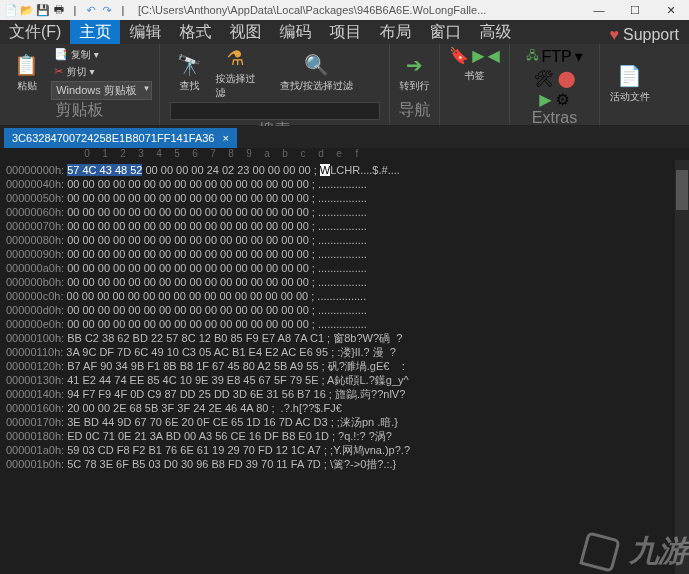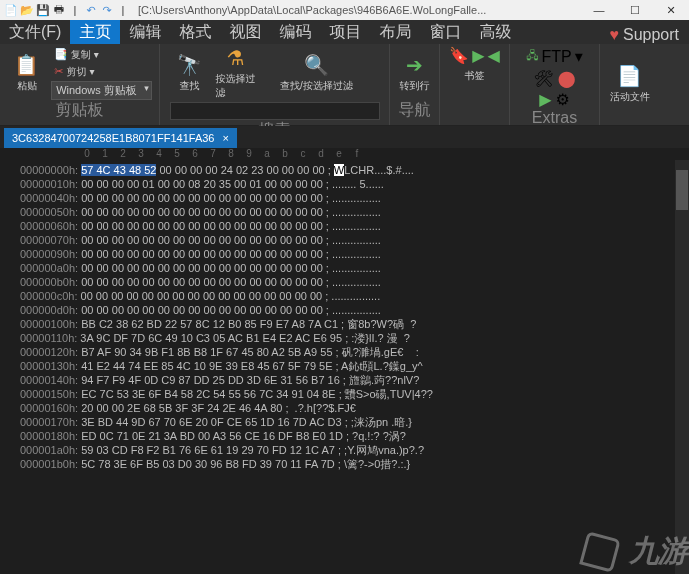--- a/index.html
+++ b/index.html
@@ -25,21 +25,21 @@
 .smallbtn{display:flex;align-items:center;gap:3px;padding:1px 3px}
 .smallbtn .ic{font-size:11px}
 .dropdown{background:#444;border:1px solid #555;color:#ccc;font-size:11px;padding:1px 14px 1px 4px;position:relative}
 .dropdown::after{content:"▾";position:absolute;right:2px;top:1px;font-size:9px}
 .searchbox{background:#222;border:1px solid #444;height:18px;width:110px;color:#888;font-size:10px;padding:0 4px}
 .tabbar{height:22px;background:#252525;display:flex;align-items:end;padding-left:4px;padding-top:2px}
 .tab{background:#1a6fb8;color:#fff;font-size:11px;padding:3px 8px;display:flex;align-items:center;gap:8px;height:20px}
 .tab .x{font-size:11px;color:#fff}
 .ruler{height:14px;background:#1e1e1e;color:#666;font-family:Consolas,monospace;font-size:10px;display:flex;padding-left:78px}
 .ruler span{width:18px;text-align:center}
-.hexarea{flex:1;background:#1e1e1e;font-family:Consolas,monospace;font-size:11px;color:#bbb;padding:1px 20px;overflow:hidden;line-height:14px}
+.hexarea{flex:1;background:#1e1e1e;font-family:Consolas,monospace;font-size:11px;color:#bbb;padding:1px 6px;overflow:hidden;line-height:14px}
 .hexline{white-space:pre}
 .addr{color:#888}
 .hl{background:#2a5a9c;color:#fff}
 .cur{background:#fff;color:#000}
 .scrollbar{position:absolute;right:0;top:160px;bottom:0;width:14px;background:#2a2a2a}
 .thumb{position:absolute;top:10px;width:12px;left:1px;height:40px;background:#555}
 .watermark{position:absolute;right:2px;bottom:2px;color:rgba(255,255,255,.35);font-size:30px;font-weight:bold;font-style:italic;letter-spacing:-1px;pointer-events:none;display:flex;align-items:center;gap:12px}
 .watermark .g{width:34px;height:34px;border:3px solid rgba(255,255,255,.35);border-radius:6px 6px 6px 0;transform:rotate(15deg)}
 .ic-clip{color:#e8a33d}
 .ic-green{color:#5fb85f}
@@ -195,36 +195,36 @@
       <span>9</span>
       <span>a</span>
       <span>b</span>
       <span>c</span>
       <span>d</span>
       <span>e</span>
       <span>f</span>
     </div>
   <div class="hexarea">
       <div class="hexline"><span class="addr">00000000h:</span> <span class="hl">57 4C 43 48 52</span> 00 00 00 00 24 02 23 00 00 00 00 ; <span class="cur">W</span>LCHR....$.#....</div>
-      <div class="hexline"><span class="addr">00000010h:</span> 00 00 00 00 01 00 00 08 20 35 00 01 00 00 00 00 ; ........ 5......</div>
       <div class="hexline"><span class="addr">00000040h:</span> 00 00 00 00 00 00 00 00 00 00 00 00 00 00 00 00 ; ................</div>
       <div class="hexline"><span class="addr">00000050h:</span> 00 00 00 00 00 00 00 00 00 00 00 00 00 00 00 00 ; ................</div>
       <div class="hexline"><span class="addr">00000060h:</span> 00 00 00 00 00 00 00 00 00 00 00 00 00 00 00 00 ; ................</div>
       <div class="hexline"><span class="addr">00000070h:</span> 00 00 00 00 00 00 00 00 00 00 00 00 00 00 00 00 ; ................</div>
+      <div class="hexline"><span class="addr">00000080h:</span> 00 00 00 00 00 00 00 00 00 00 00 00 00 00 00 00 ; ................</div>
       <div class="hexline"><span class="addr">00000090h:</span> 00 00 00 00 00 00 00 00 00 00 00 00 00 00 00 00 ; ................</div>
       <div class="hexline"><span class="addr">000000a0h:</span> 00 00 00 00 00 00 00 00 00 00 00 00 00 00 00 00 ; ................</div>
       <div class="hexline"><span class="addr">000000b0h:</span> 00 00 00 00 00 00 00 00 00 00 00 00 00 00 00 00 ; ................</div>
       <div class="hexline"><span class="addr">000000c0h:</span> 00 00 00 00 00 00 00 00 00 00 00 00 00 00 00 00 ; ................</div>
       <div class="hexline"><span class="addr">000000d0h:</span> 00 00 00 00 00 00 00 00 00 00 00 00 00 00 00 00 ; ................</div>
+      <div class="hexline"><span class="addr">000000e0h:</span> 00 00 00 00 00 00 00 00 00 00 00 00 00 00 00 00 ; ................</div>
       <div class="hexline"><span class="addr">00000100h:</span> BB C2 38 62 BD 22 57 8C 12 B0 85 F9 E7 A8 7A C1 ; 窗8b?W?碢  ?</div>
       <div class="hexline"><span class="addr">00000110h:</span> 3A 9C DF 7D 6C 49 10 C3 05 AC B1 E4 E2 AC E6 95 ; :溇}lI.? 漫  ?</div>
       <div class="hexline"><span class="addr">00000120h:</span> B7 AF 90 34 9B F1 8B B8 1F 67 45 80 A2 5B A9 55 ; 矾?濉堝.gE€    :</div>
       <div class="hexline"><span class="addr">00000130h:</span> 41 E2 44 74 EE 85 4C 10 9E 39 E8 45 67 5F 79 5E ; A鈊t頣L.?鐷g_y^</div>
       <div class="hexline"><span class="addr">00000140h:</span> 94 F7 F9 4F 0D C9 87 DD 25 DD 3D 6E 31 56 B7 16 ; 旜鶲.蒟??nlV?</div>
-      <div class="hexline"><span class="addr">00000150h:</span> EC 7C 53 3E 6F B4 58 2C 54 55 56 7C 34 91 04 8E ; 靅S&gt;o碭,TUV|4??</div>
       <div class="hexline"><span class="addr">00000160h:</span> 20 00 00 2E 68 5B 3F 3F 24 2E 46 4A 80 ;  .?.h[??$.FJ€</div>
       <div class="hexline"><span class="addr">00000170h:</span> 3E BD 44 9D 67 70 6E 20 0F CE 65 1D 16 7D AC D3 ; ;涞汤pn .暗.}</div>
       <div class="hexline"><span class="addr">00000180h:</span> ED 0C 71 0E 21 3A BD 00 A3 56 CE 16 DF B8 E0 1D ; ?q.!:? ?涡?</div>
       <div class="hexline"><span class="addr">000001a0h:</span> 59 03 CD F8 F2 B1 76 6E 61 19 29 70 FD 12 1C A7 ; ;Y.网鸠vna.)p?.?</div>
       <div class="hexline"><span class="addr">000001b0h:</span> 5C 78 3E 6F B5 03 D0 30 96 B8 FD 39 70 11 FA 7D ; \篱?-&gt;0措?.:.}</div>
     </div>
 
   <div class="scrollbar">
       <div class="thumb"></div>
     </div>

